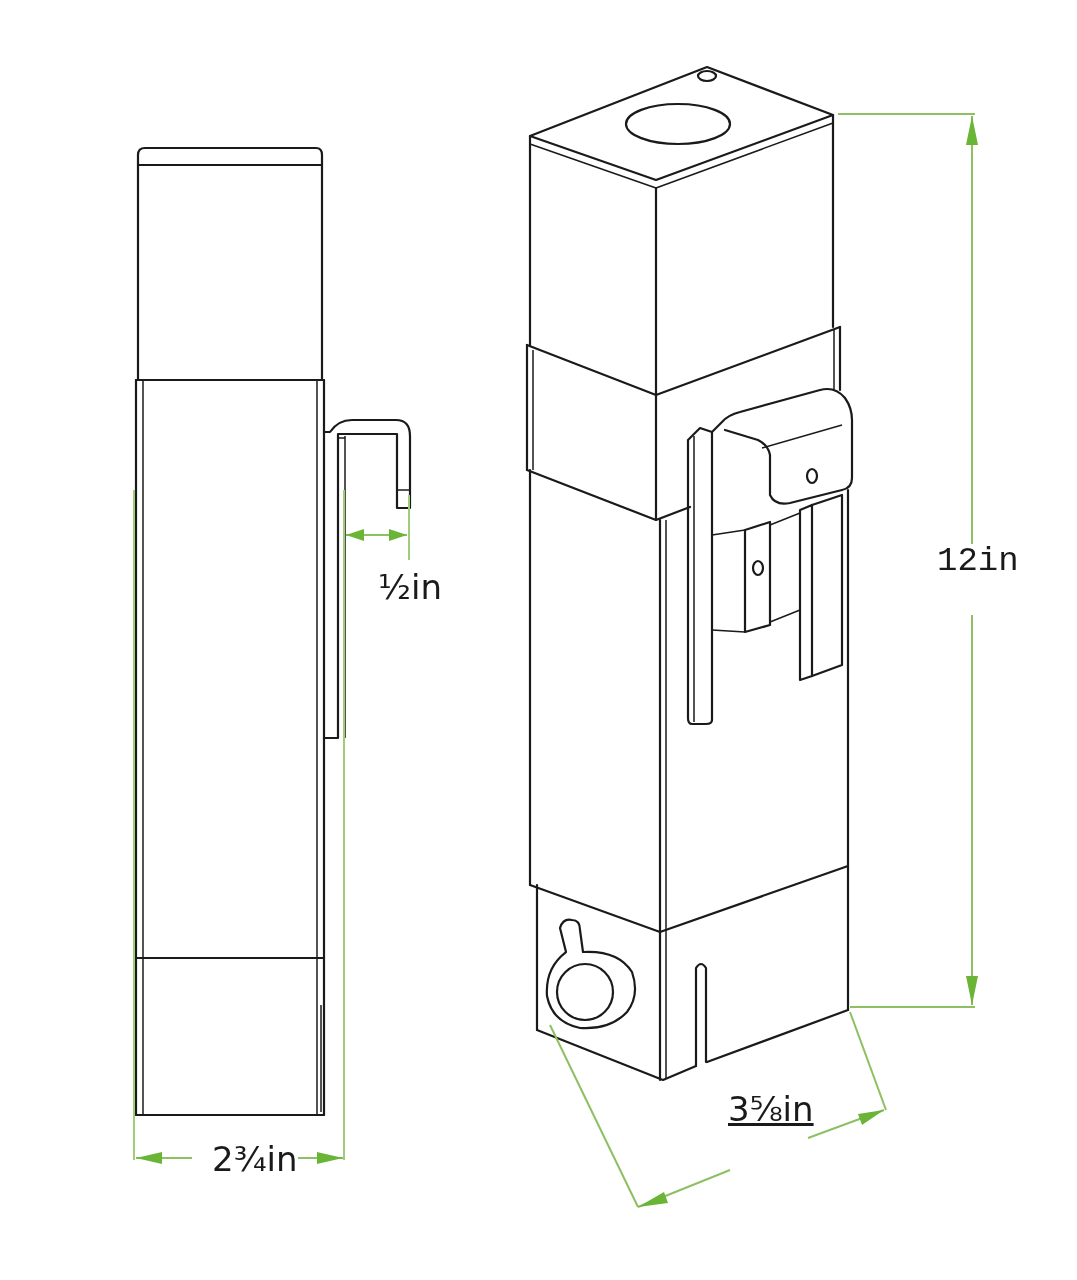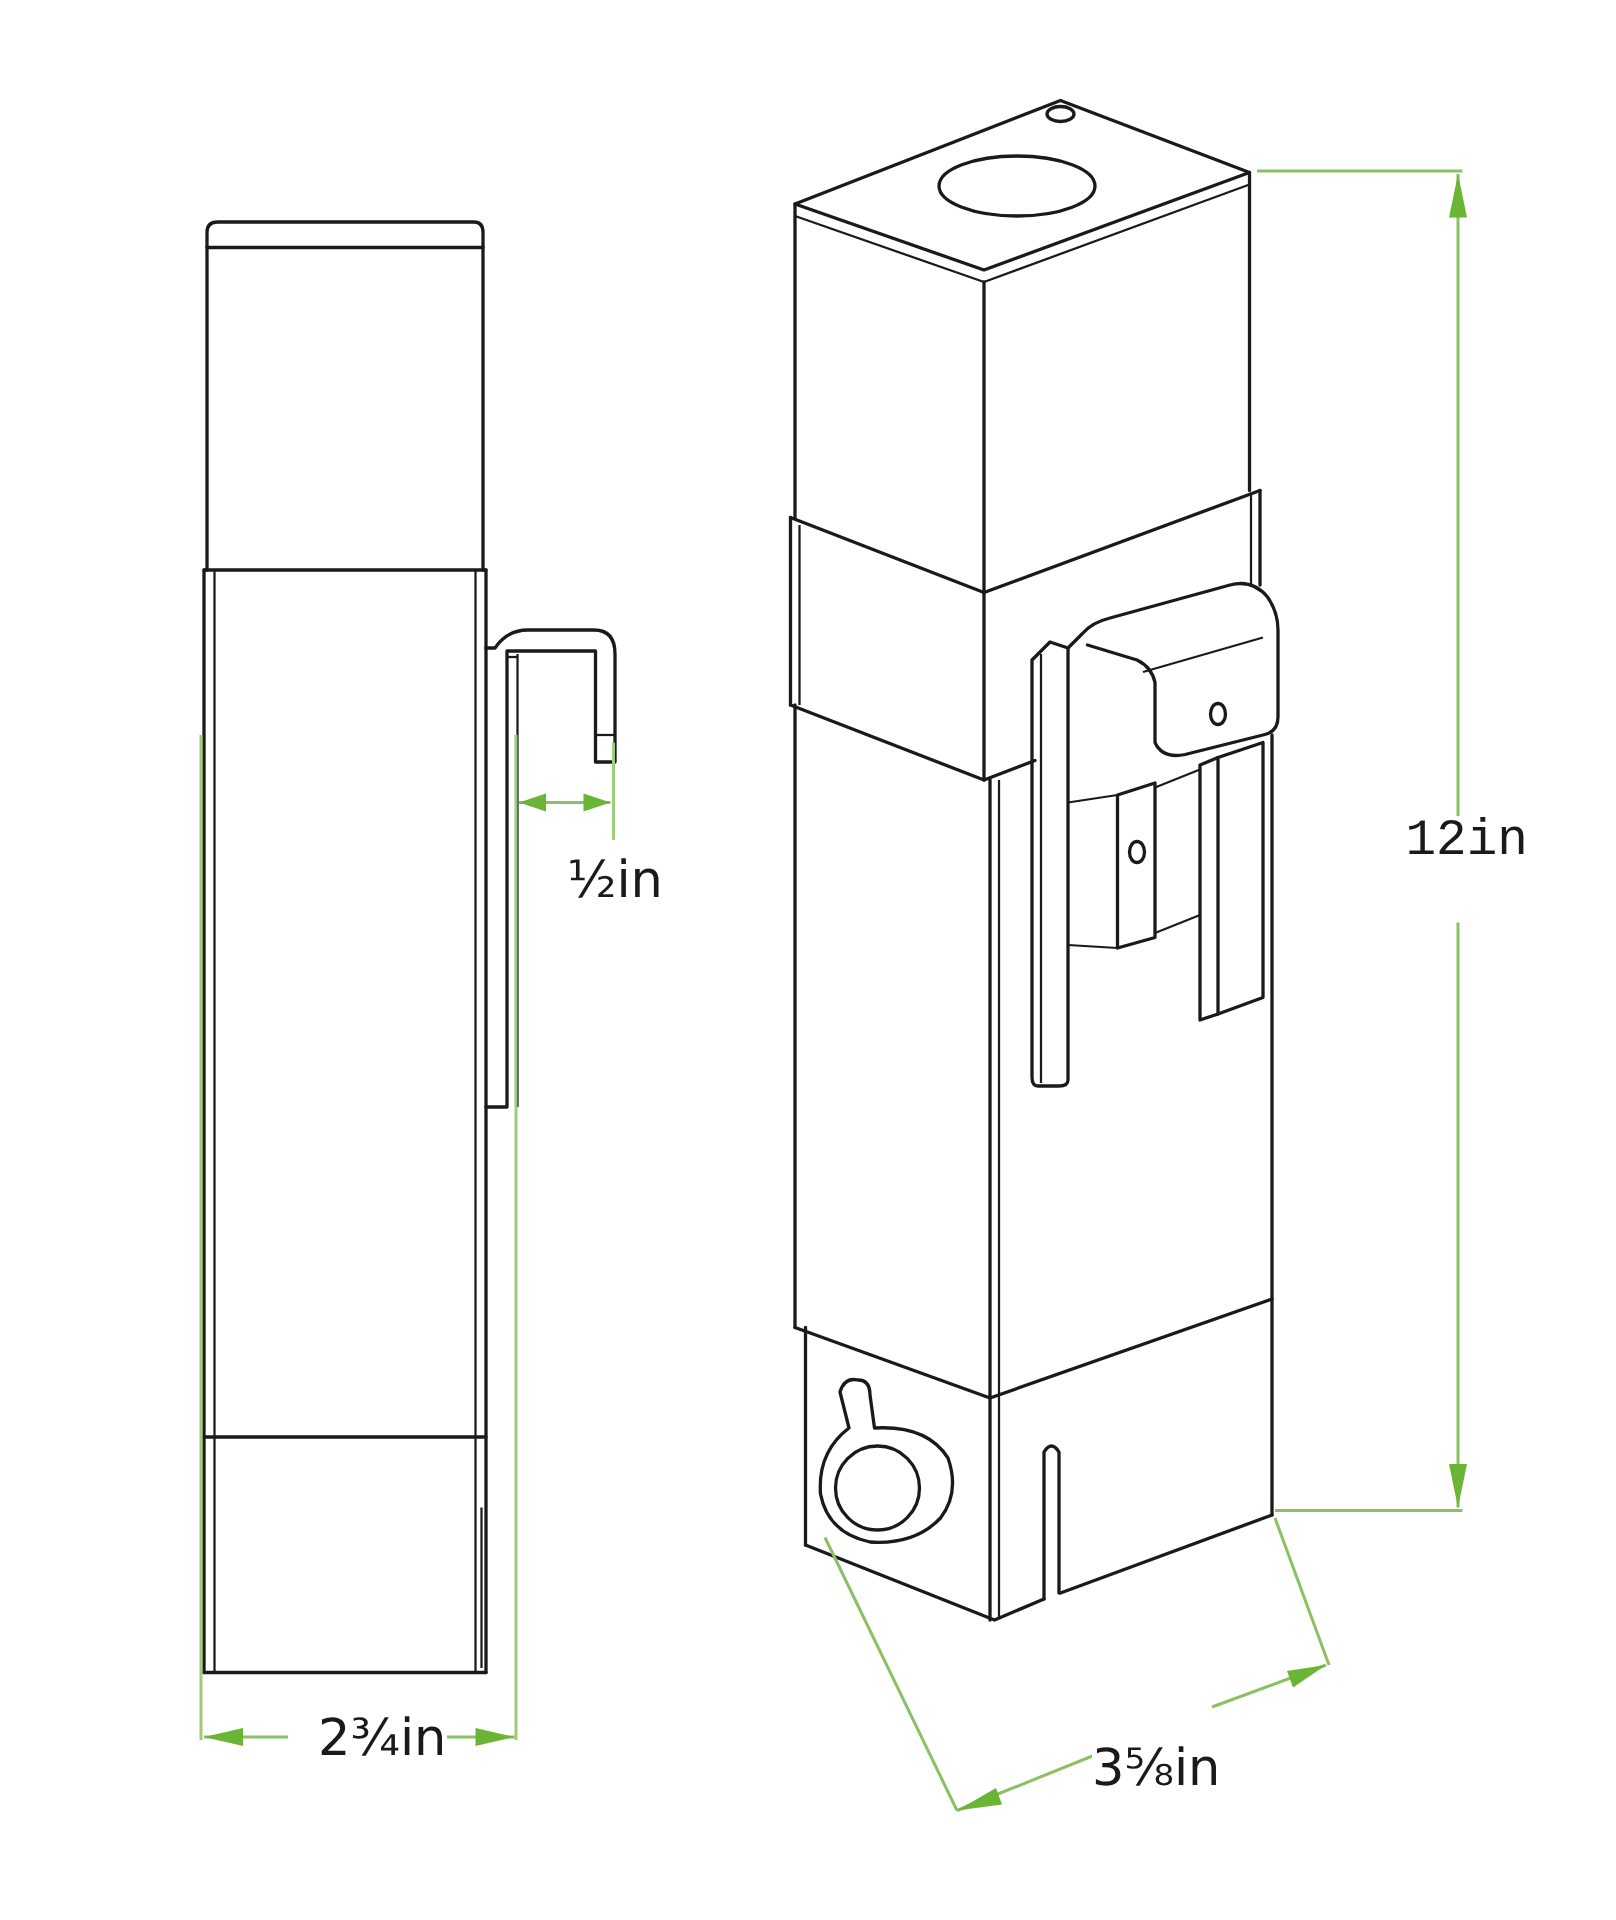--- a/index.html
+++ b/index.html
@@ -141,14 +141,14 @@
       <line class="dim" x1="638" y1="1207" x2="730" y2="1170"></line>
       <line class="dim" x1="808" y1="1138" x2="884" y2="1110"></line>
       <polygon class="arrow" points="638,1207 664,1192 668,1203"></polygon>
       <polygon class="arrow" points="884,1110 858,1114 862,1125"></polygon>
     </g>
   </svg>
 
   <div class="label" style="left:378px; top:570px;">½in</div>
   <div class="label" style="left:196px; top:1142px;margin-left:16px;">2¾in</div>
   <div class="label" style="left:937px; top:544px;font-family:Liberation Mono, monospace;">12in</div>
-  <div class="label" style="left:728px; top:1162px;">3⅝in</div>
+  <div class="label" style="left:728px; top:1092px;text-decoration:underline;">3⅝in</div>
 </div>
 
 </body></html>

